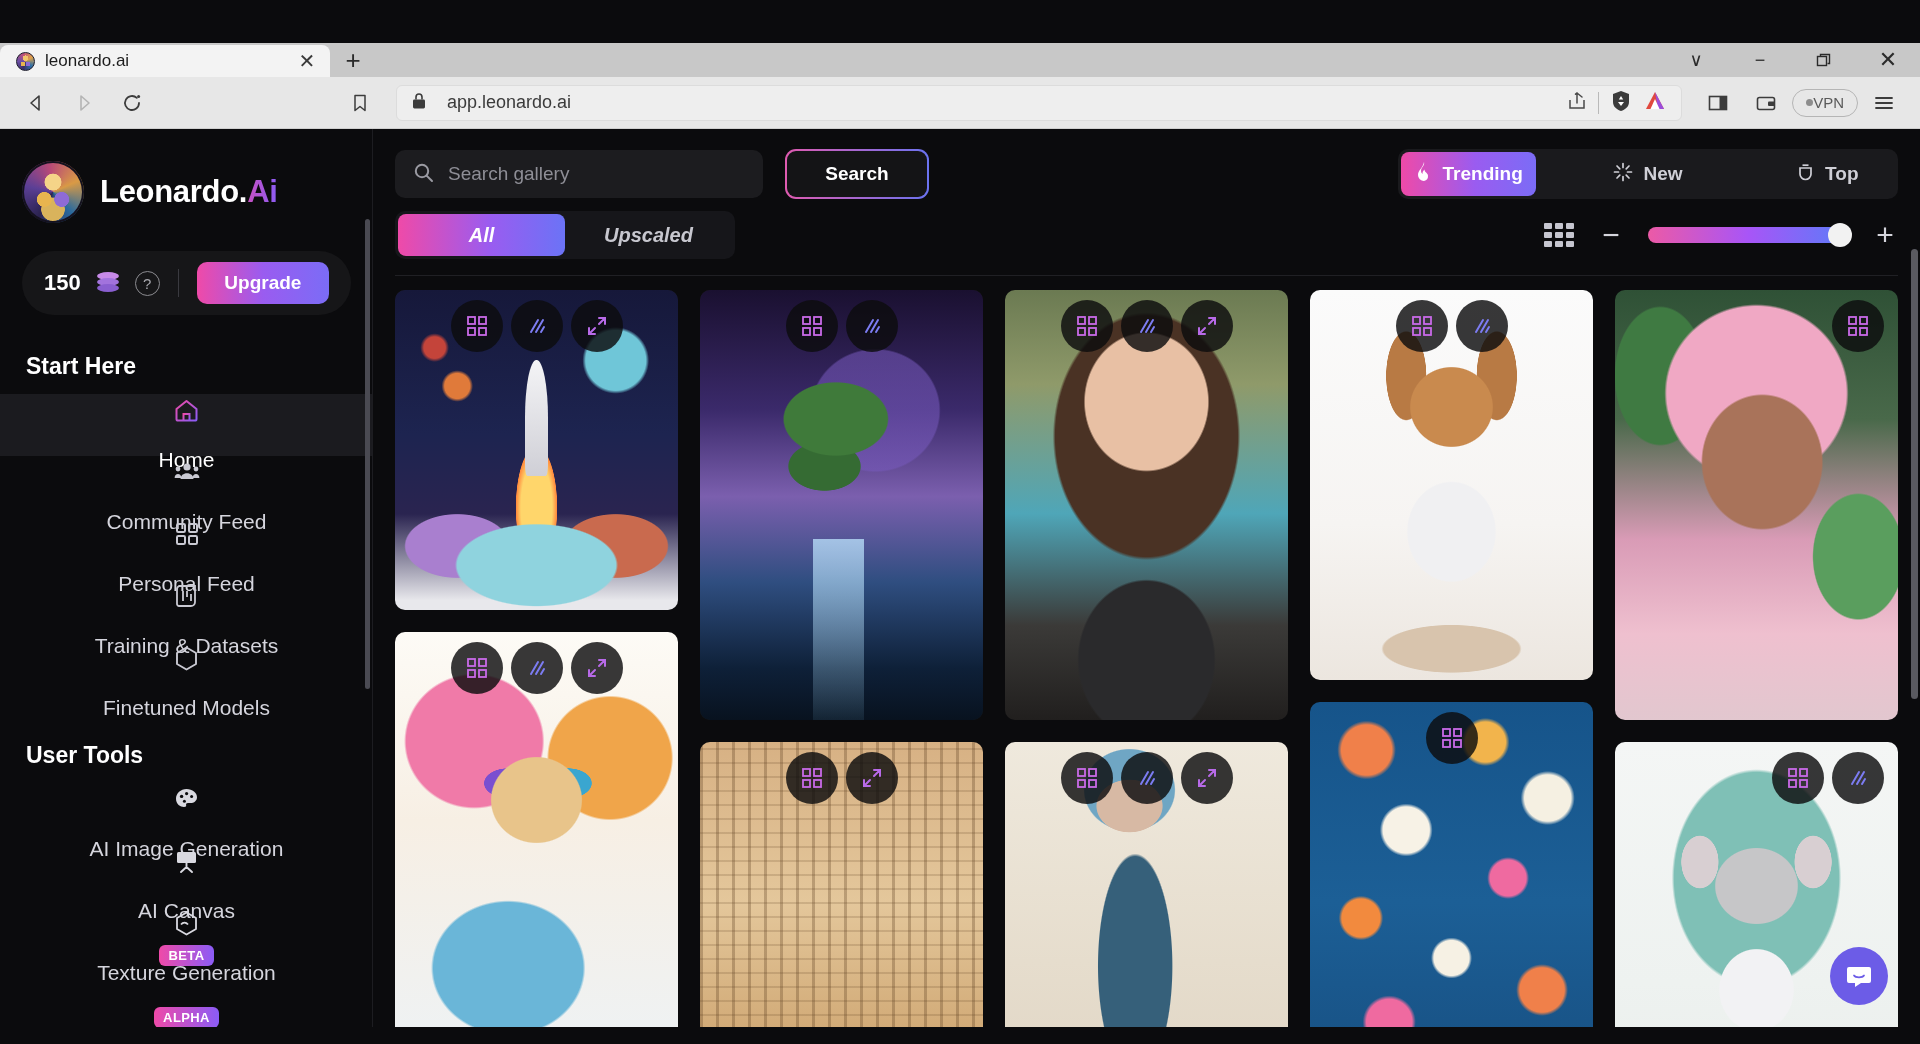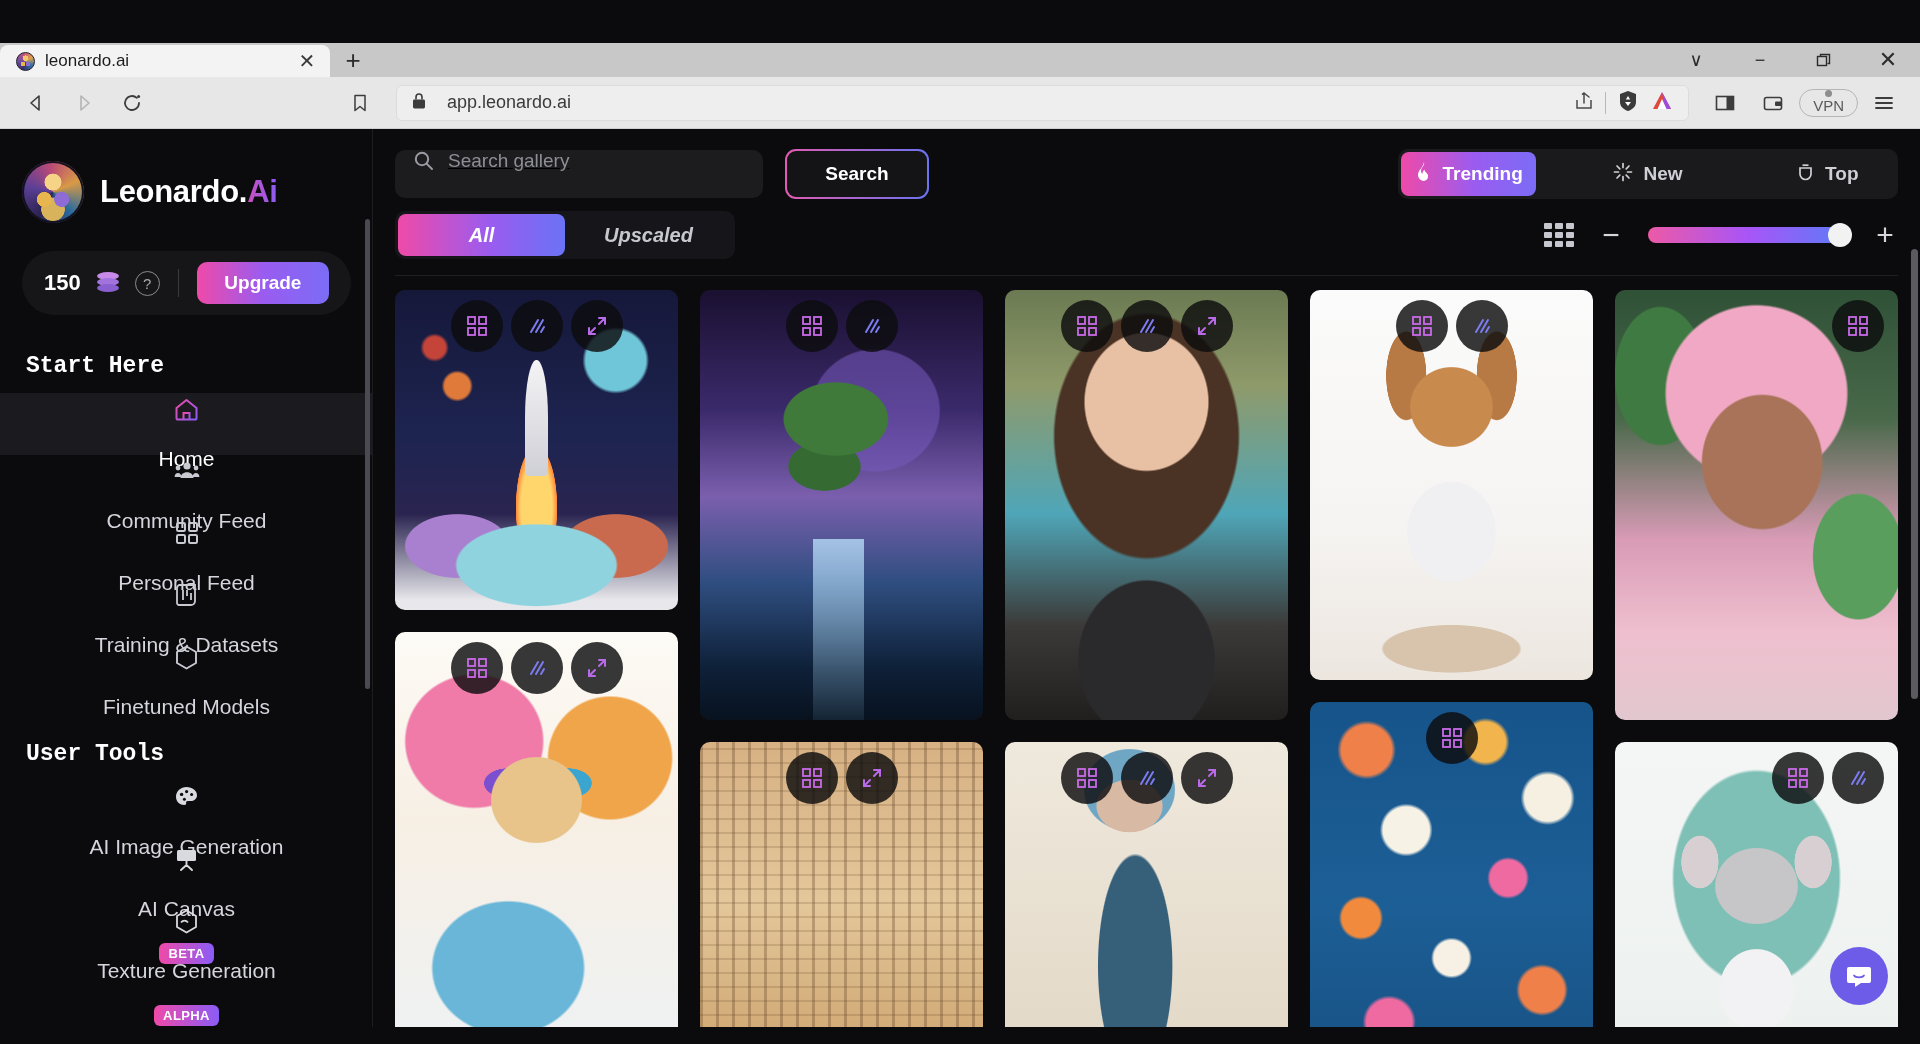--- a/index.html
+++ b/index.html
@@ -61,21 +61,21 @@
   .urlbar {
     flex: 1; height: 36px; background: #eeeeee; border-radius: 6px; margin: 0 10px;
     display: flex; align-items: center; padding: 0 14px; gap: 20px;
     border: 1px solid #dcdcdc;
   }
   .url-text { font-size: 18px; color: #3b3b3b; flex: 1; }
   .url-actions { display: flex; align-items: center; gap: 10px; }
   .divider-v { width: 1px; height: 22px; background: #b9b9b9; }
   .vpn-pill {
     display: flex; align-items: center; height: 28px; padding: 0 13px;
-    border: 1px solid #b5b5b5; border-radius: 14px; color: #5a5a5a; font-size: 15px; flex-direction: column;
+    border: 1px solid #b5b5b5; border-radius: 14px; color: #5a5a5a; font-size: 15px;
   }
   .vpn-dot { width: 7px; height: 7px; border-radius: 50%; background: #8d8d8d; }
 
   
   .appbody { flex: 1; display: flex; background: #0b0b0d; overflow: hidden; position: relative; }
 
   
   .sidebar {
     width: 373px; flex: 0 0 373px; background: #0b0b0d; position: relative;
     padding-top: 24px; overflow: hidden;
@@ -117,21 +117,21 @@
   .credits-div { width: 1px; height: 28px; background: #3a3a40; margin: 0 4px; }
   .upgrade-btn {
     flex: 1; height: 42px; border-radius: 10px; border: none; color: #fff;
     font-size: 19px; font-weight: 700; font-family: inherit;
     background: linear-gradient(90deg, #ef4aa8 0%, #9a5cf0 50%, #7b6cf6 100%);
     display: flex; align-items: center; justify-content: center;
   }
 
   .nav-heading {
     font-size: 23px; font-weight: 700; color: #ffffff; padding: 0 26px;
-    margin-top: 38px; margin-bottom: 14px; font-family: Liberation Mono, monospace;
+    margin-top: 38px; margin-bottom: 14px;
   }
   .nav-item {
     height: 62px; display: flex; align-items: center; gap: 22px; padding: 0 26px;
     color: #d5d5dd; font-size: 21px; position: relative; flex-direction: column;
   }
   .nav-item.active { background: #1b1b1f; }
   .nav-item.active .nav-label { color: #ffffff; }
   .nav-item .nav-icon {
     width: 32px; height: 32px; flex: 0 0 32px; display: flex; align-items: center;
     justify-content: center; color: #c9c9d2;
@@ -151,21 +151,21 @@
 
   
   .main { flex: 1; display: flex; flex-direction: column; background: #0b0b0d;
     position: relative; overflow: hidden; }
 
   .topbar { padding: 20px 22px 0 22px; flex: 0 0 auto; }
   .topbar-row1 { display: flex; align-items: center; gap: 22px; }
 
   .search-wrap {
     width: 368px; height: 48px; background: #1c1c1f; border-radius: 10px;
-    display: flex; align-items: flex-start; gap: 14px; padding: 0 18px; text-decoration: underline;
+    display: flex; align-items: center; gap: 14px; padding: 0 18px;
   }
   .search-input {
     flex: 1; background: transparent; border: none; outline: none; color: #e6e6ea;
     font-size: 19px; font-family: inherit;
   }
   .search-input::placeholder { color: #8e8e96; }
   .search-btn-outer {
     width: 144px; height: 50px; border-radius: 11px; padding: 2px;
     background: linear-gradient(90deg,#e05bb0,#6b73f0);
     display: flex; align-items: center; justify-content: center;

